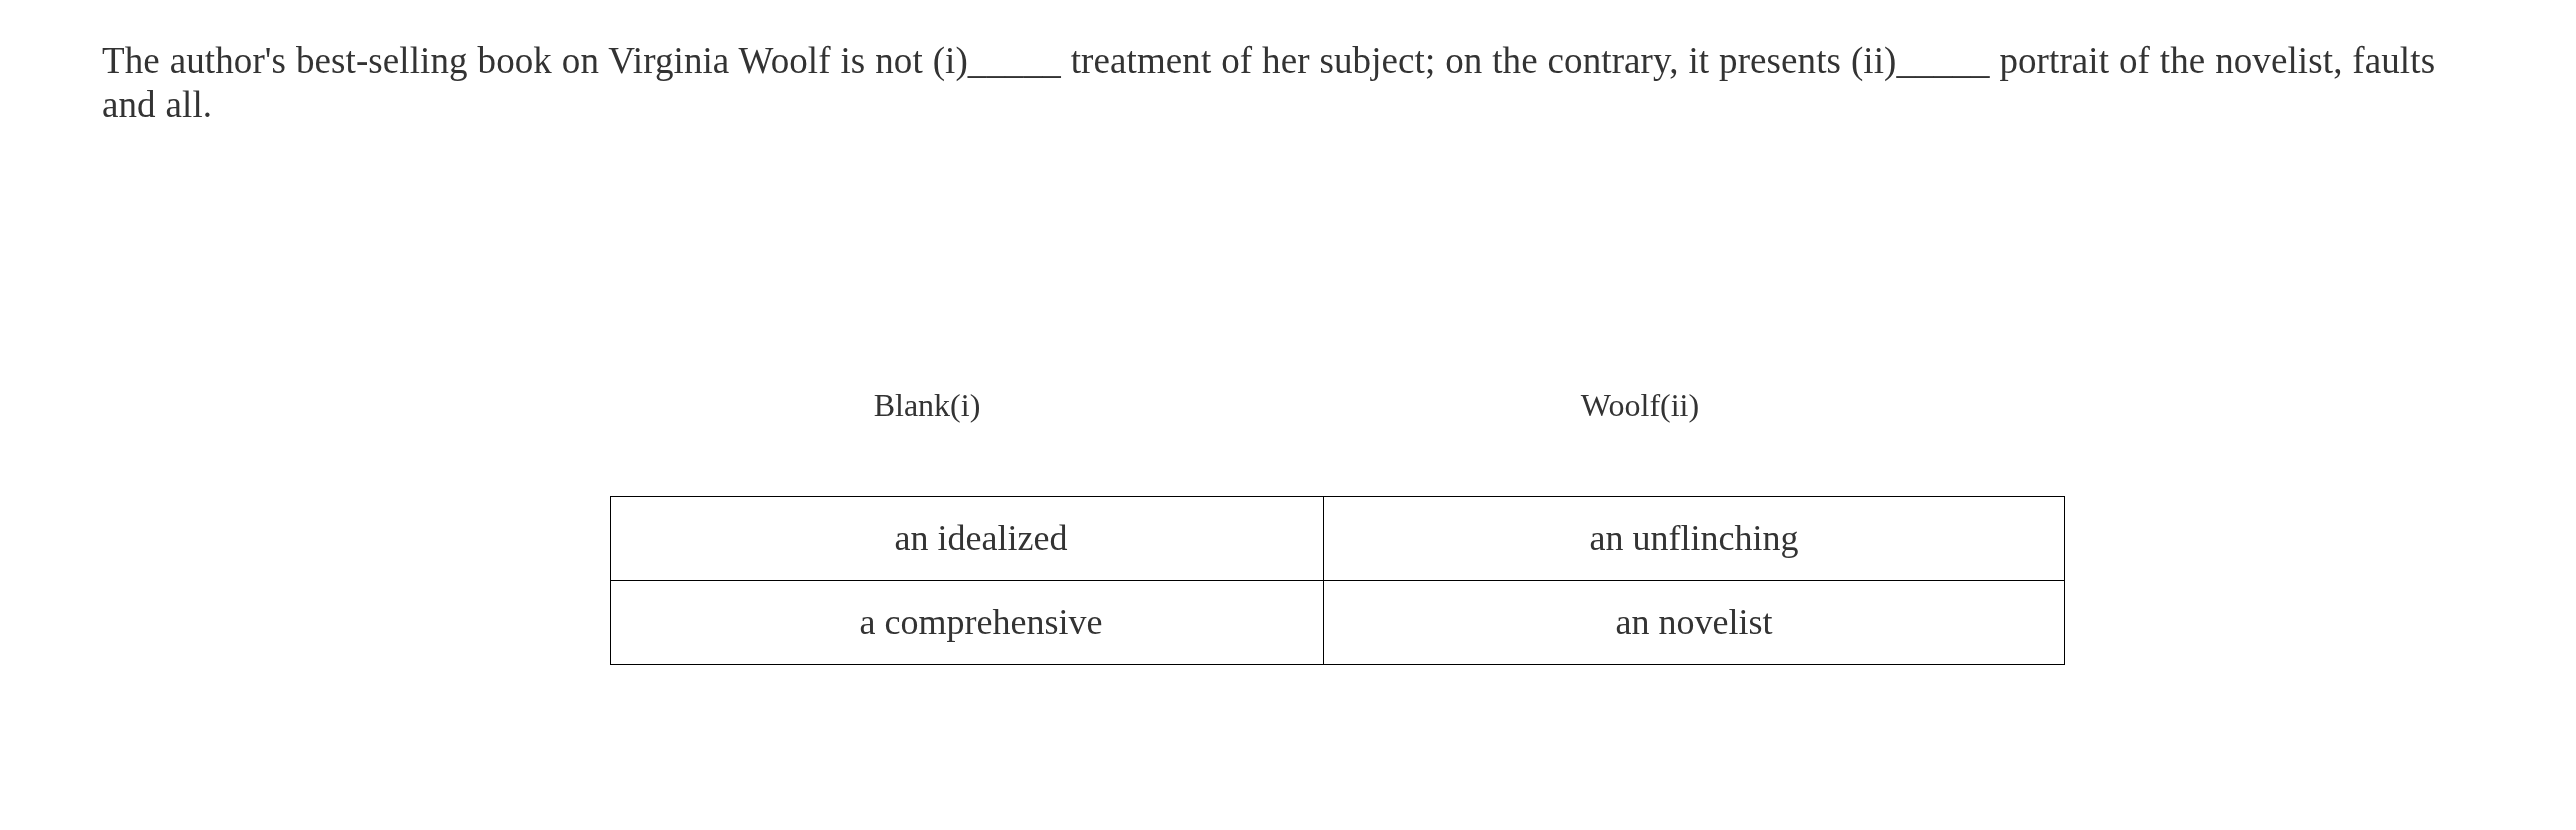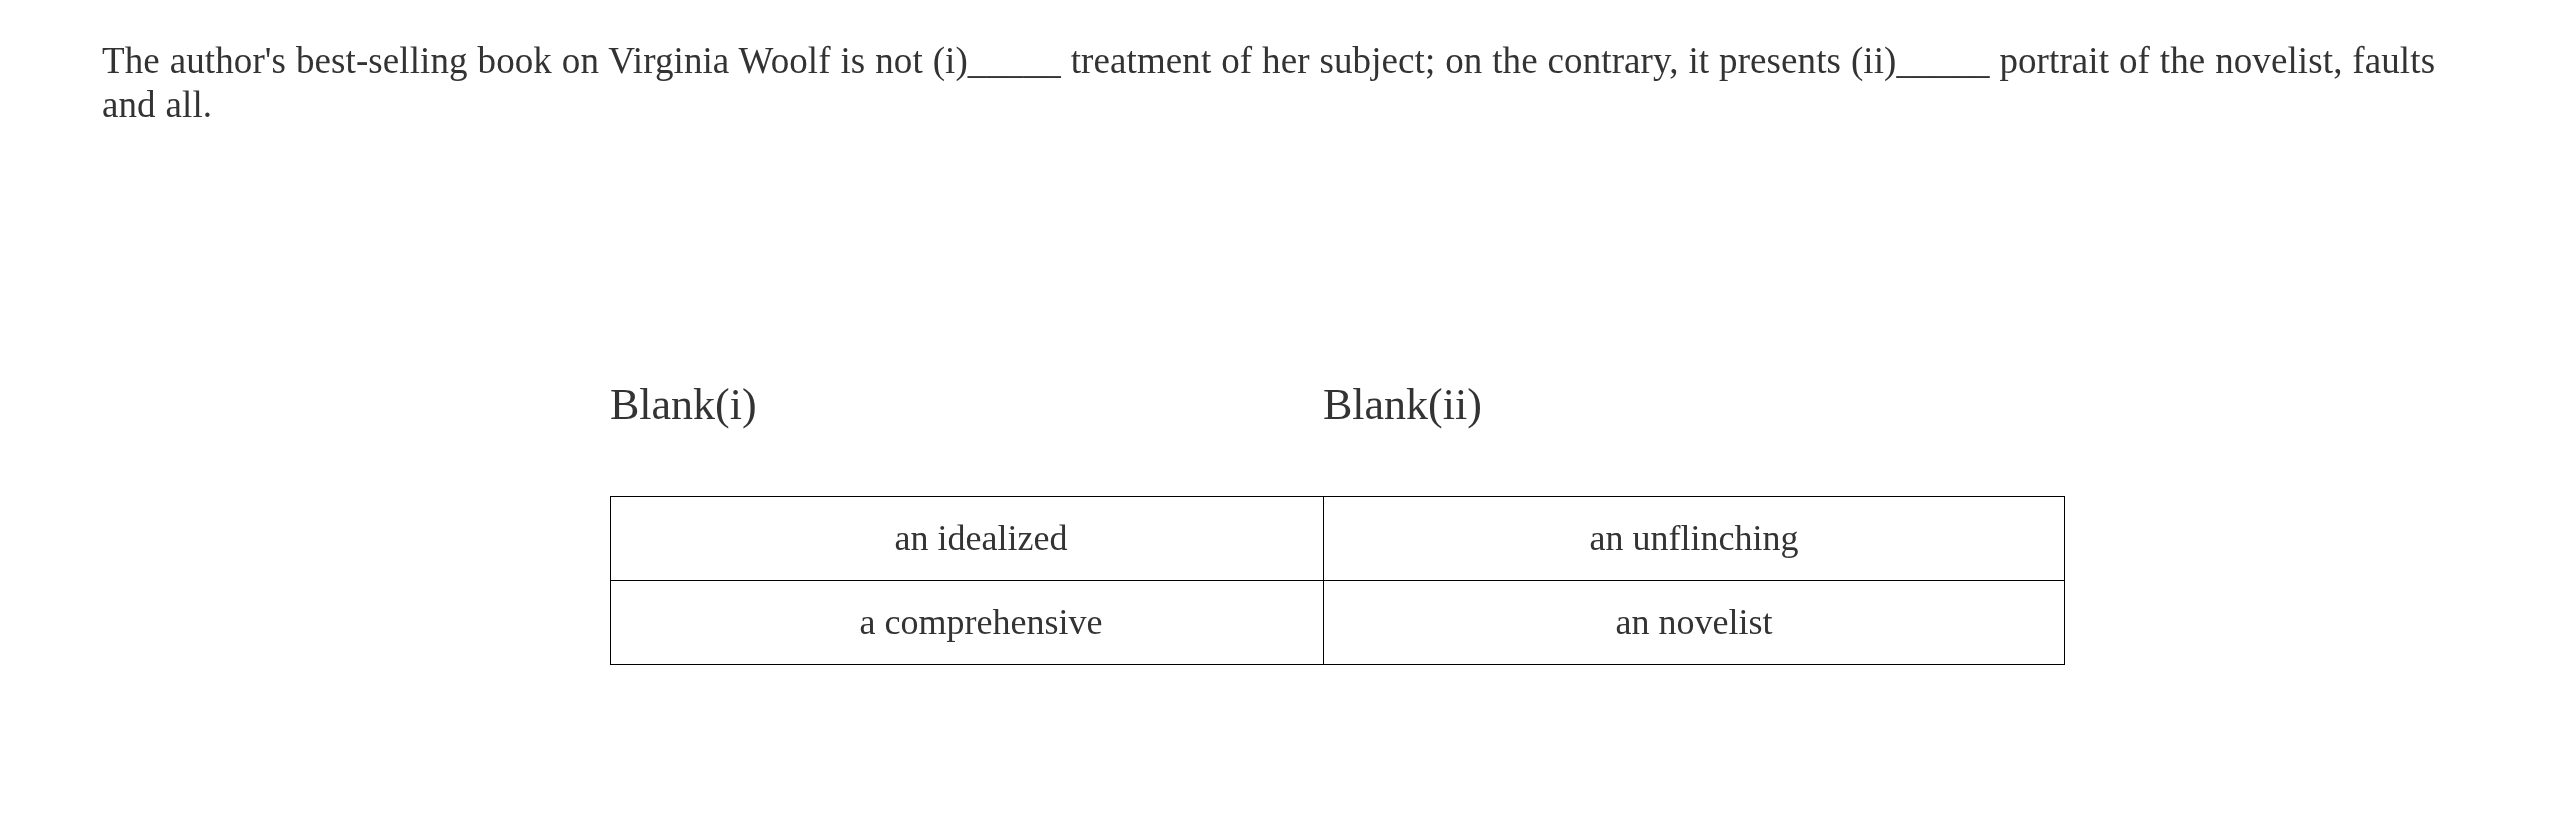--- a/index.html
+++ b/index.html
@@ -52,21 +52,22 @@
 
   .blank-group {
     position: absolute;
     top: 0;
     width: 634px;
   }
   .blank-group.col-1 { left: 0px; }
   .blank-group.col-2 { left: 713px; }
 
   .blank-label {
-    font-size: 44px;
+    text-align: center;
+    font-size: 32px;
     line-height: 36px;
     color: #333333;
     height: 41px;
     padding-top: 9.8px;
     box-sizing: border-box;
   }
 
   .option-table {
     position: absolute;
     top: 119px;
@@ -111,21 +112,21 @@
             <td class="option-cell">an idealized</td>
           </tr>
           <tr class="option-row">
             <td class="option-cell">a comprehensive</td>
           </tr>
         </tbody>
       </table>
     </div>
 
     <div class="blank-group col-2">
-      <div class="blank-label">Blank(ii)</div>
+      <div class="blank-label">Woolf(ii)</div>
       <table class="option-table">
         <tbody>
           <tr class="option-row">
             <td class="option-cell">an unflinching</td>
           </tr>
           <tr class="option-row">
             <td class="option-cell">an novelist</td>
           </tr>
         </tbody>
       </table>

